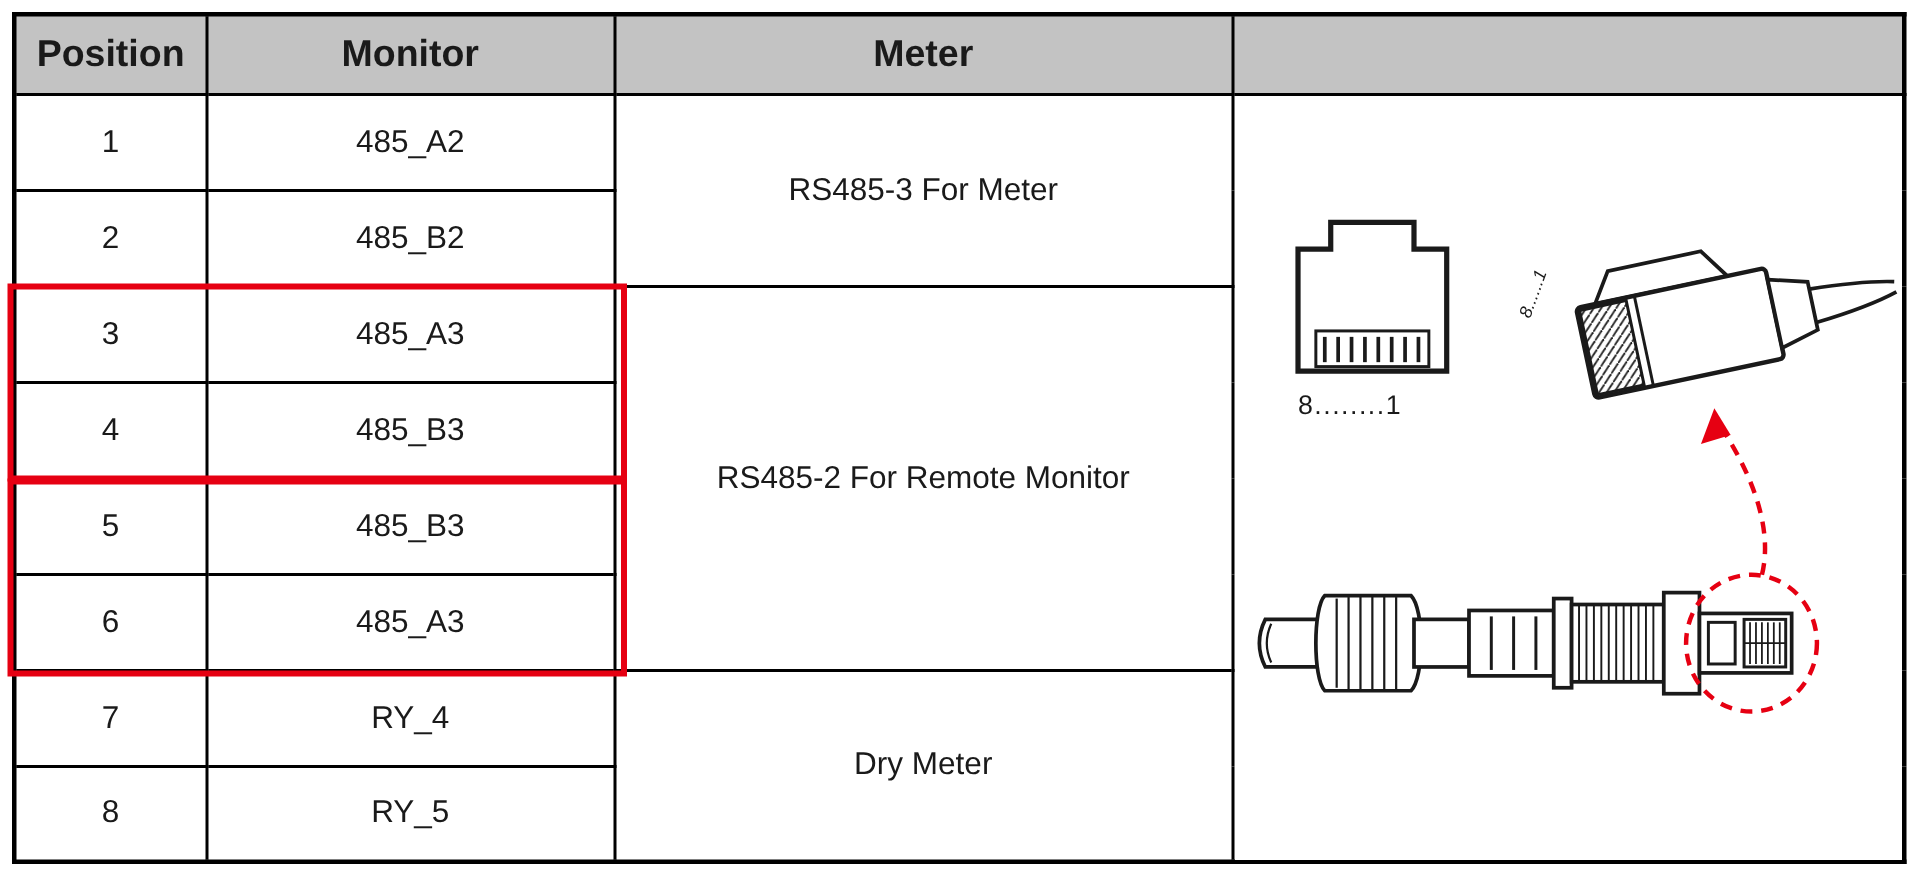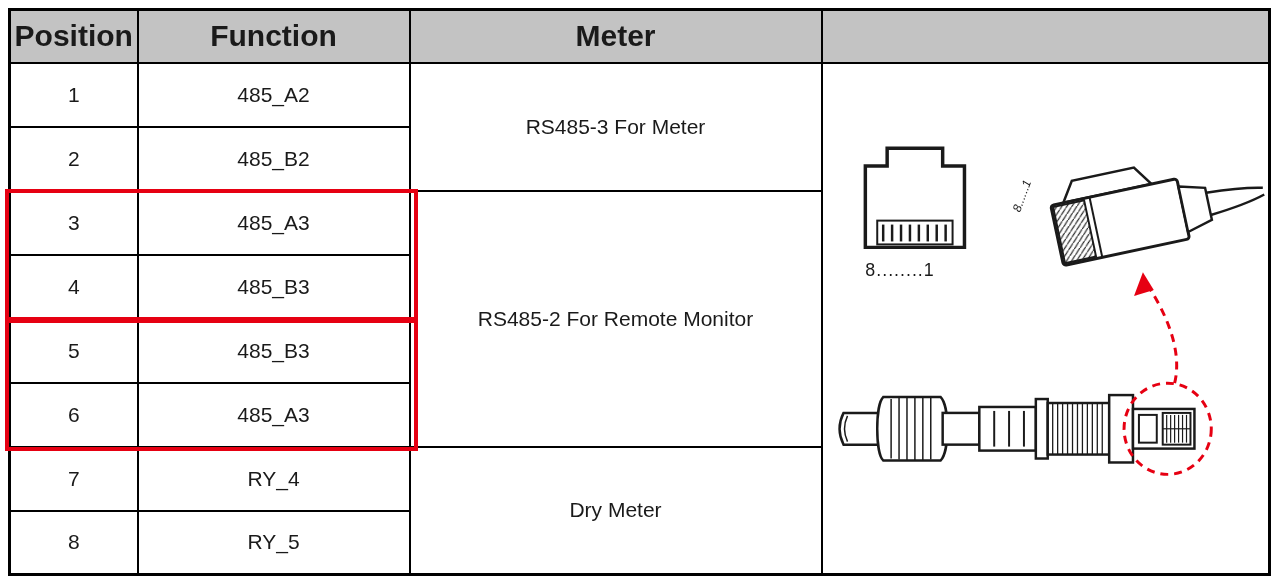--- a/index.html
+++ b/index.html
@@ -29,21 +29,21 @@
     border-collapse:collapse;
     table-layout:fixed;
   }
   table.pinout, table.pinout th, table.pinout td{
     border:2px solid var(--border);
   }
   table.pinout{border:3px solid var(--border);}
   th{
     background:var(--header-bg);
     font-weight:bold;
-    font-size:30px;
+    font-size:25px;
     height:53px;
     text-align:center;
   }
   td{
     font-size:21px;
     text-align:center;
     vertical-align:middle;
     background:#ffffff;
   }
   tbody tr{height:64px;}
@@ -96,21 +96,21 @@
   <table class="pinout">
     <colgroup>
       <col class="c-pos">
         <col class="c-fun">
         <col class="c-note">
         <col class="c-diag">
     </colgroup>
     <thead>
       <tr>
         <th>Position</th>
-        <th>Function</th>
+        <th>Monitor</th>
         <th>Meter</th>
         <th></th>
       </tr>
     </thead>
     <tbody>
       <tr>
         <td>1</td>
         <td>485_A2</td>
         <td rowspan="2">RS485-3 For Meter</td>
         <td rowspan="8" class="diagram-cell">

